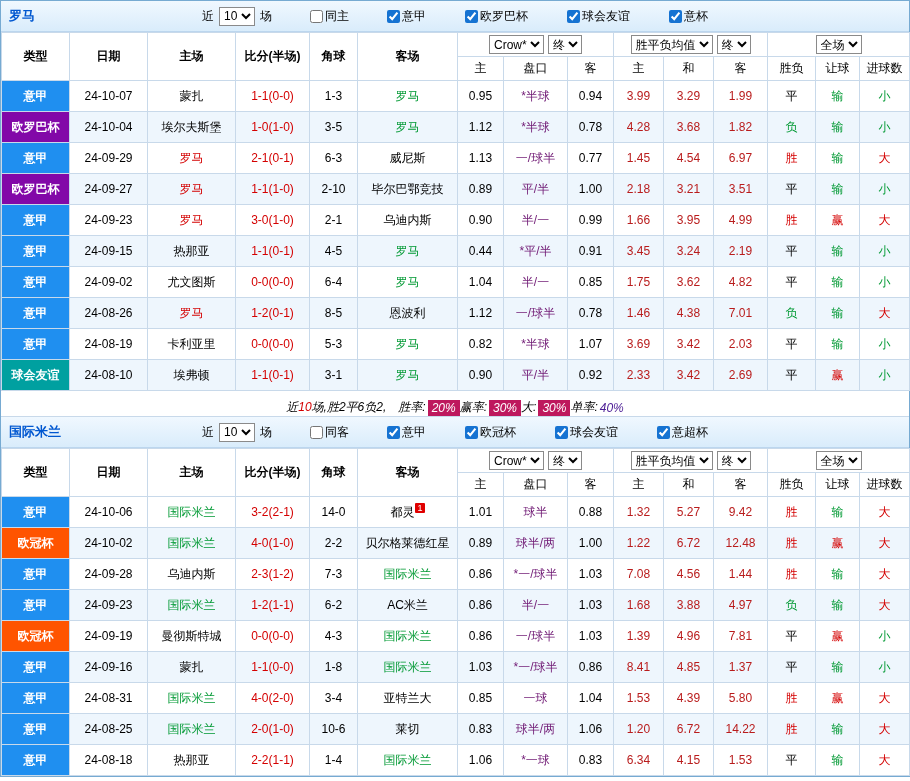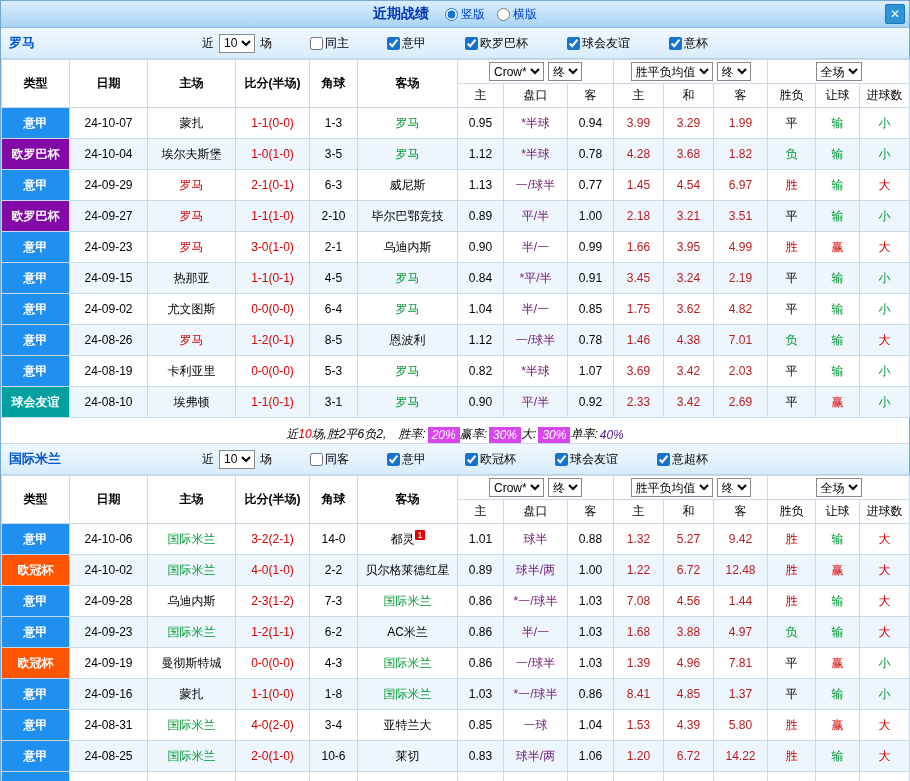--- a/index.html
+++ b/index.html
@@ -31,42 +31,28 @@
   .team-green{color:#009933;}
   .res-win{color:#d40000;}.res-loss{color:#009933;}.res-draw{color:#000;}
   .hr-win{color:#d40000;}.hr-lose{color:#009933;}
   .g-big{color:#d40000;}.g-small{color:#009933;}
   .card-mark{background:#e00000;color:#fff;font-size:9px;padding:0 2px;margin-left:1px;border-radius:1px;vertical-align:super;}
   .card-mark:empty{display:none;}
   .summary{height:25px;display:flex;align-items:flex-end;justify-content:center;gap:12px;border-bottom:1px solid #c8d9ea;background:#fff;font-style:italic;}
   .sum-red{color:#d40000;}
   .sum-item{display:inline-flex;align-items:center;gap:2px;}
   .val-blue{color:#4c1d95;}
-  .badge-green{background:#d946ef;color:#fff;padding:0 4px;line-height:16px;}
+  .badge-green{background:#be185d;color:#fff;padding:0 4px;line-height:16px;}
   .sel-wrap{display:flex;align-items:flex-end;justify-content:center;gap:4px;}
 </style>
 </head>
 <body>
 
 <div class="panel">
 
-  <div class="titlebar">
-    <span class="title">近期战绩</span>
-    <span class="radio-group">
-      <label class="radio-lbl">
-        <input type="radio" name="layout" checked="" style="">
-        <span>竖版</span>
-      </label>
-      <label class="radio-lbl">
-        <input type="radio" name="layout" style="">
-        <span>横版</span>
-      </label>
-    </span>
-    <button class="close-btn">✕</button>
-  </div>
 
   <div class="team-block">
     <div class="filter-bar">
       <span class="team-name">罗马</span>
       <div class="filters">
         <span>近</span>
         <select><option>10</option></select>
         <span>场</span>
         <label class="cb-lbl">
           <input type="checkbox" style="">
@@ -234,21 +220,21 @@
     <td class="hr-win">赢</td>
     <td class="g-big">大</td>
   </tr>
           <tr>
     <td class="badge-cell" style="background: rgb(31, 143, 240);">意甲</td>
     <td>24-09-15</td>
     <td>热那亚</td>
     <td class="score">1-1(0-1)</td>
     <td>4-5</td>
     <td><span class="team-green">罗马</span></td>
-    <td>0.84</td>
+    <td>0.44</td>
     <td class="handicap">*平/半</td>
     <td>0.91</td>
     <td class="mean">3.45</td>
     <td class="mean">3.24</td>
     <td class="mean">2.19</td>
     <td class="res-draw">平</td>
     <td class="hr-lose">输</td>
     <td class="g-small">小</td>
   </tr>
           <tr>

